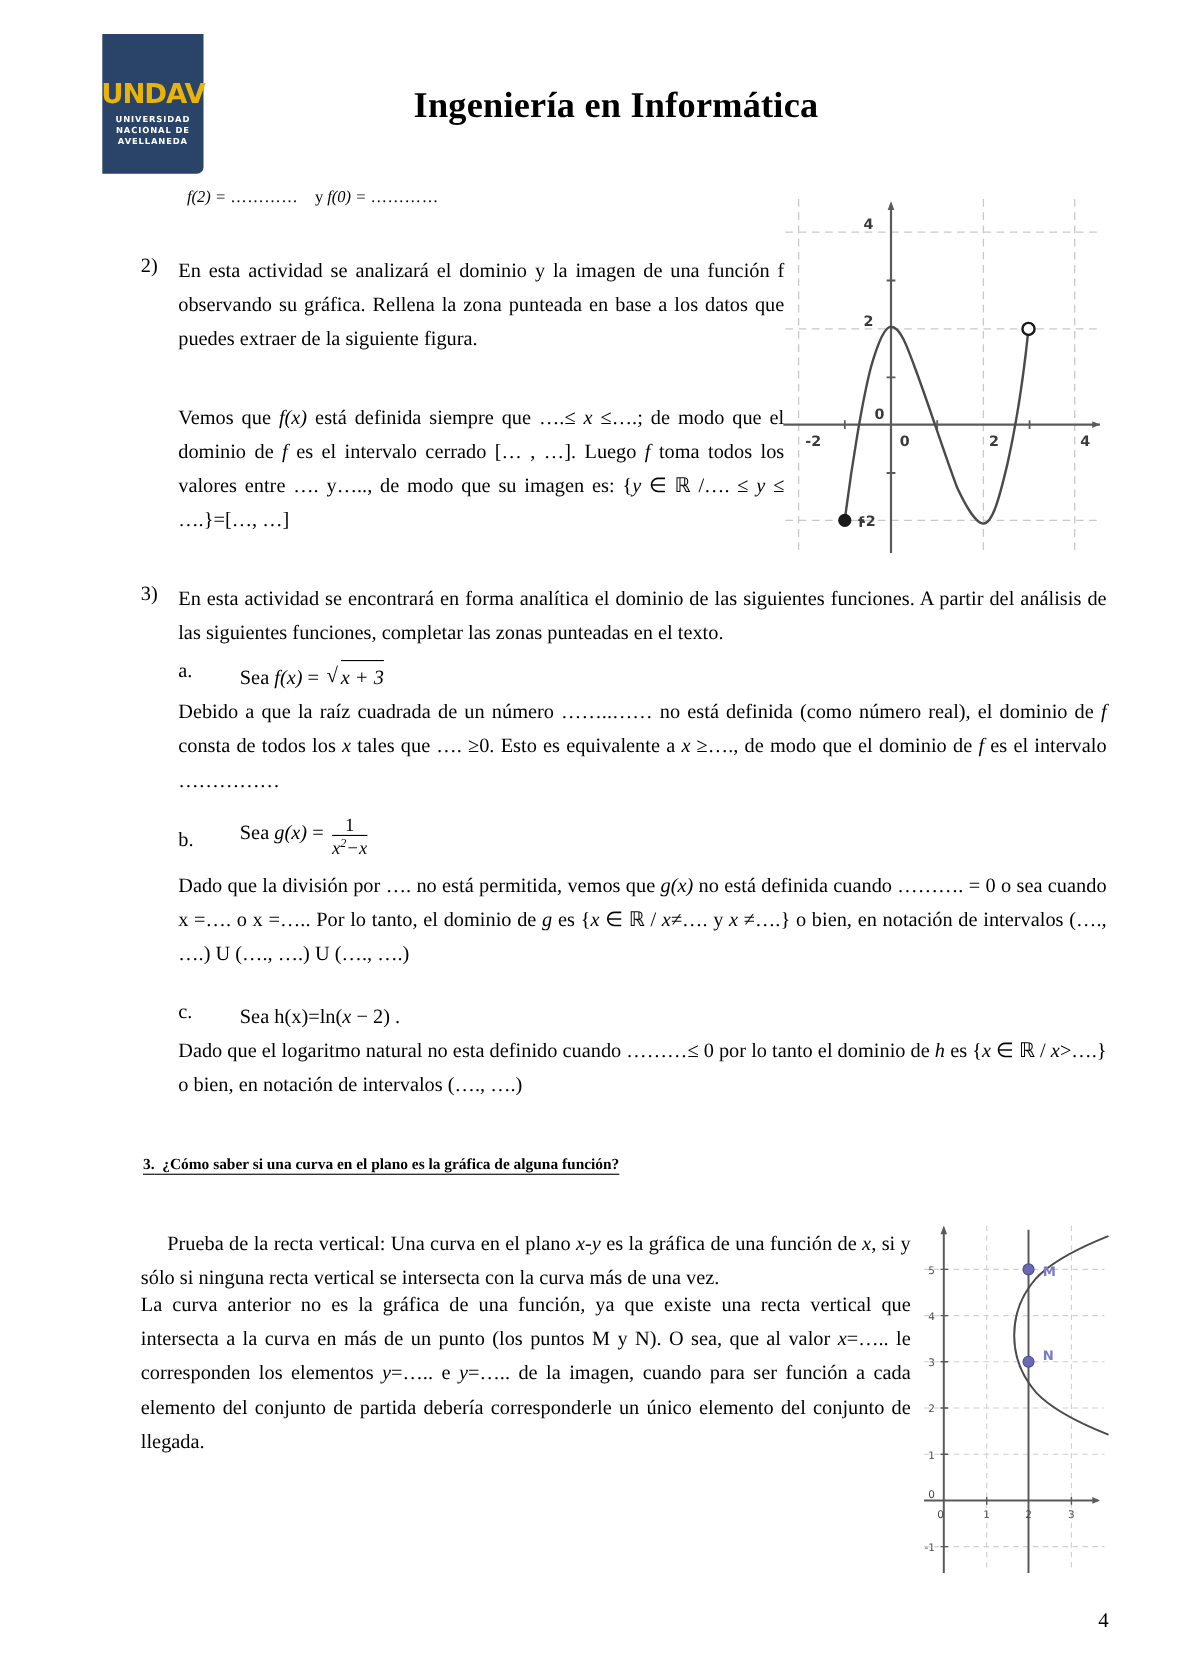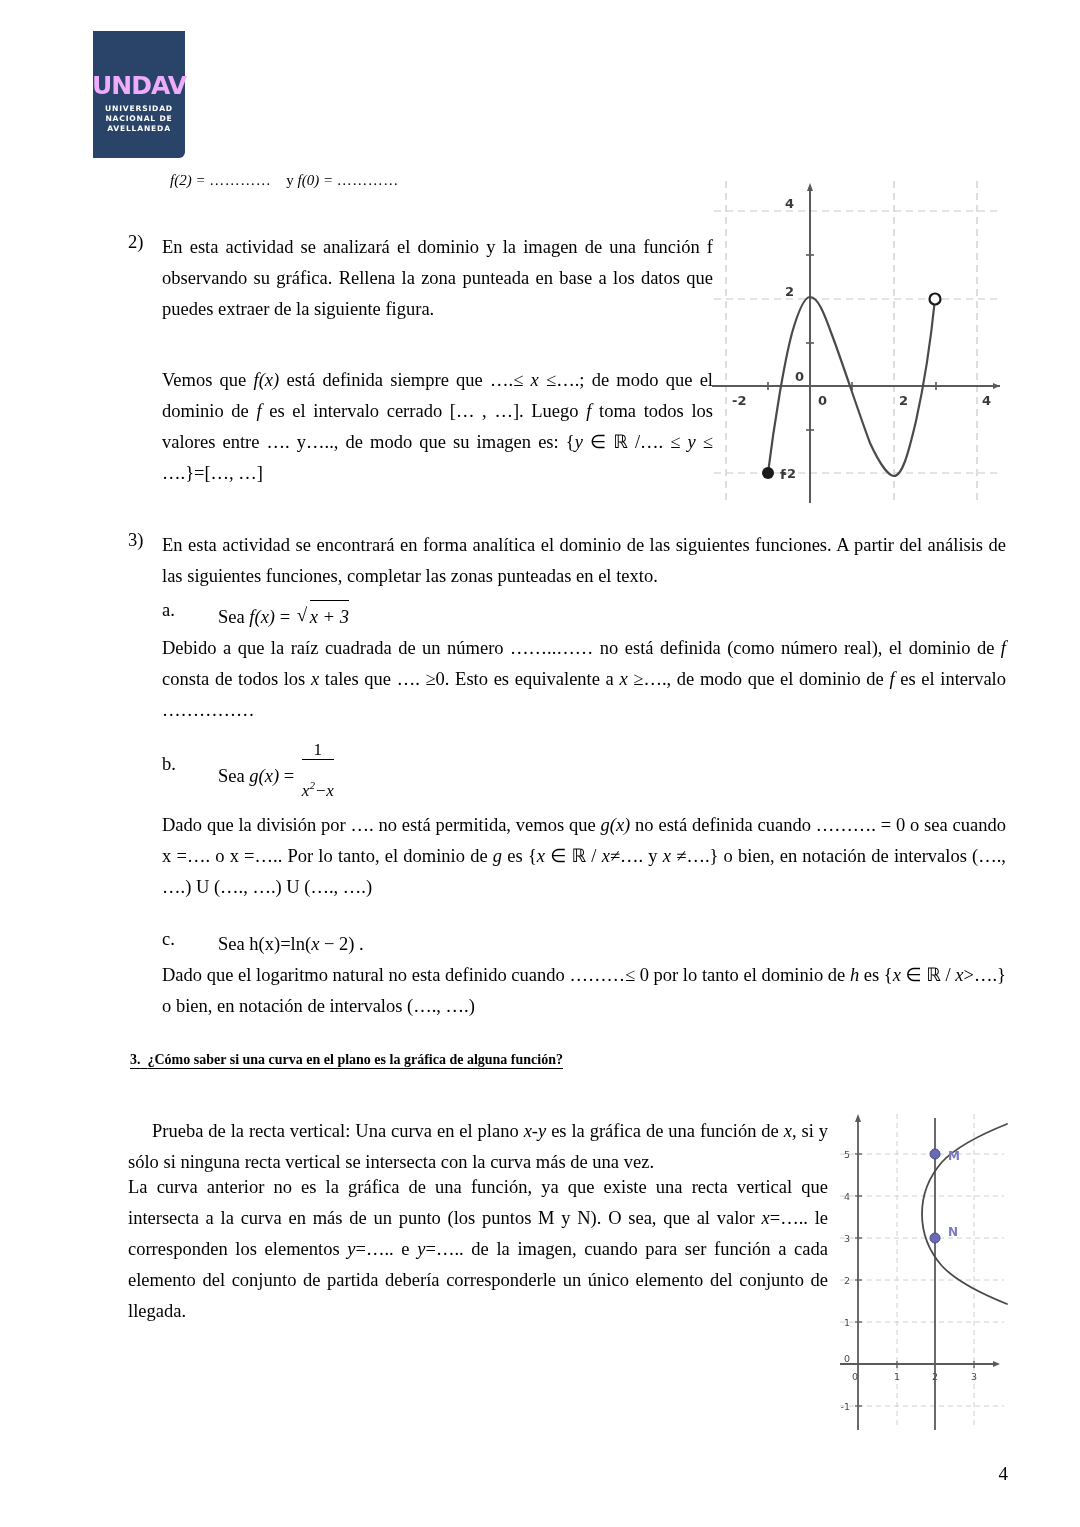--- a/index.html
+++ b/index.html
@@ -29,21 +29,21 @@
     background:#2a4469;
     border-radius:0 0 6px 0;
     display:flex;
     flex-direction:column;
     align-items:center;
     justify-content:center;
     padding-top:18px;
     box-sizing:border-box;
   }
   .logo-word{
-    color:#f0abfc;
+    color:#eab308;
     font-family:"DejaVu Sans", sans-serif;
     font-weight:bold;
     font-size:25px;
     letter-spacing:-1px;
     line-height:1;
     margin-bottom:6px;
   }
   .logo-sub{
     color:#ffffff;
     font-family:"DejaVu Sans", sans-serif;
@@ -154,21 +154,21 @@
   }
   .frac{
     display:inline-block;
     vertical-align:-14px;
     text-align:center;
     font-style:italic;
     line-height:1.12;
     margin:0 3px;
   }
   .frac .num{ display:block; font-style:normal; font-size:17px;}
-  .frac .den{ display:block; border-top:1.3px solid #000; font-size:17px; padding-top:19px;}
+  .frac .den{ display:block; border-top:1.3px solid #000; font-size:17px; padding-top:1px;}
   sup.ex{font-size:11px; vertical-align:super;}
 
   
   .fig1{
     position:absolute;
     left:712px;top:163px;
     width:292px;height:340px;
   }
   .fig2{
     position:absolute;
@@ -188,20 +188,21 @@
 
   <div class="header">
     <div class="logo-box">
       <div class="logo-word">UNDAV</div>
       <div class="logo-sub">
         <div>UNIVERSIDAD</div>
         <div>NACIONAL DE</div>
         <div>AVELLANEDA</div>
       </div>
     </div>
+    <div class="doc-title">Ingeniería en Informática</div>
   </div>
 
   <div class="eqline">
     <span>f(2) = </span><span class="rom dots">…………</span>&nbsp;&nbsp;&nbsp;&nbsp;<span class="rom">y </span><span>f(0) = </span><span class="rom dots">…………</span>
   </div>
 
   <div class="block-2">
     <div class="num-item">
       <span class="num-lab">2)</span>
       <div class="tline just">En esta actividad se analizará el dominio y la imagen de una función f observando su gráfica. Rellena la zona punteada en base a los datos que puedes extraer de la siguiente figura.</div>

